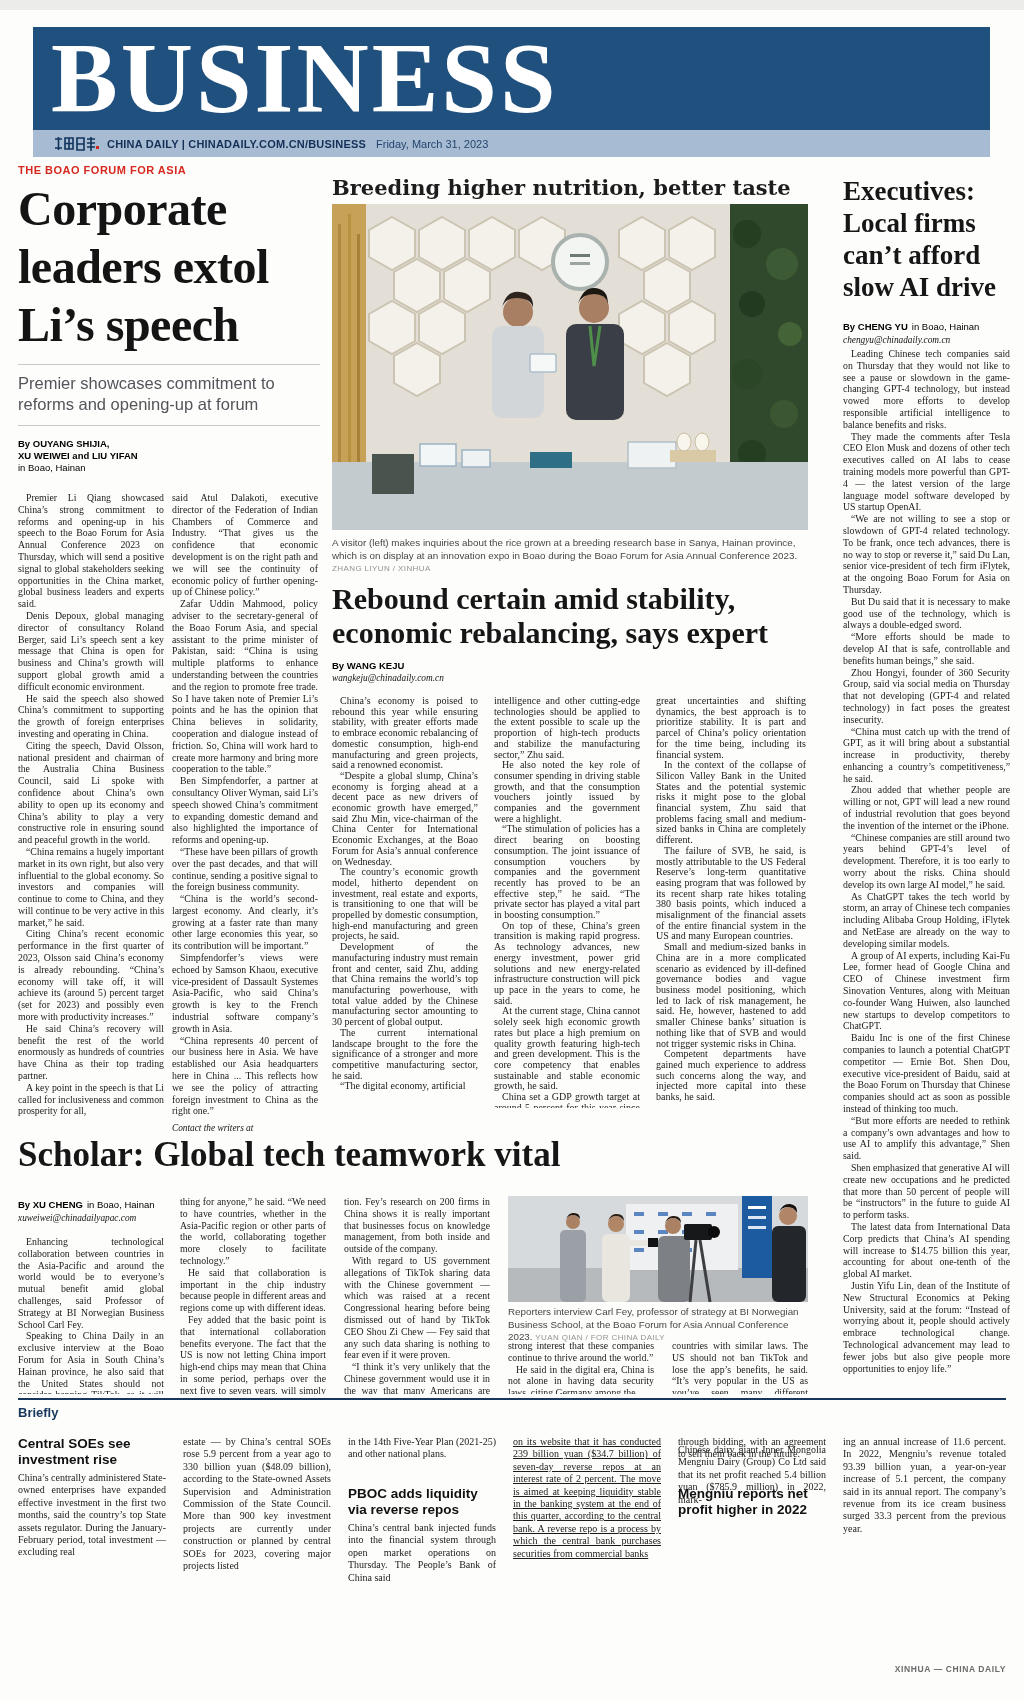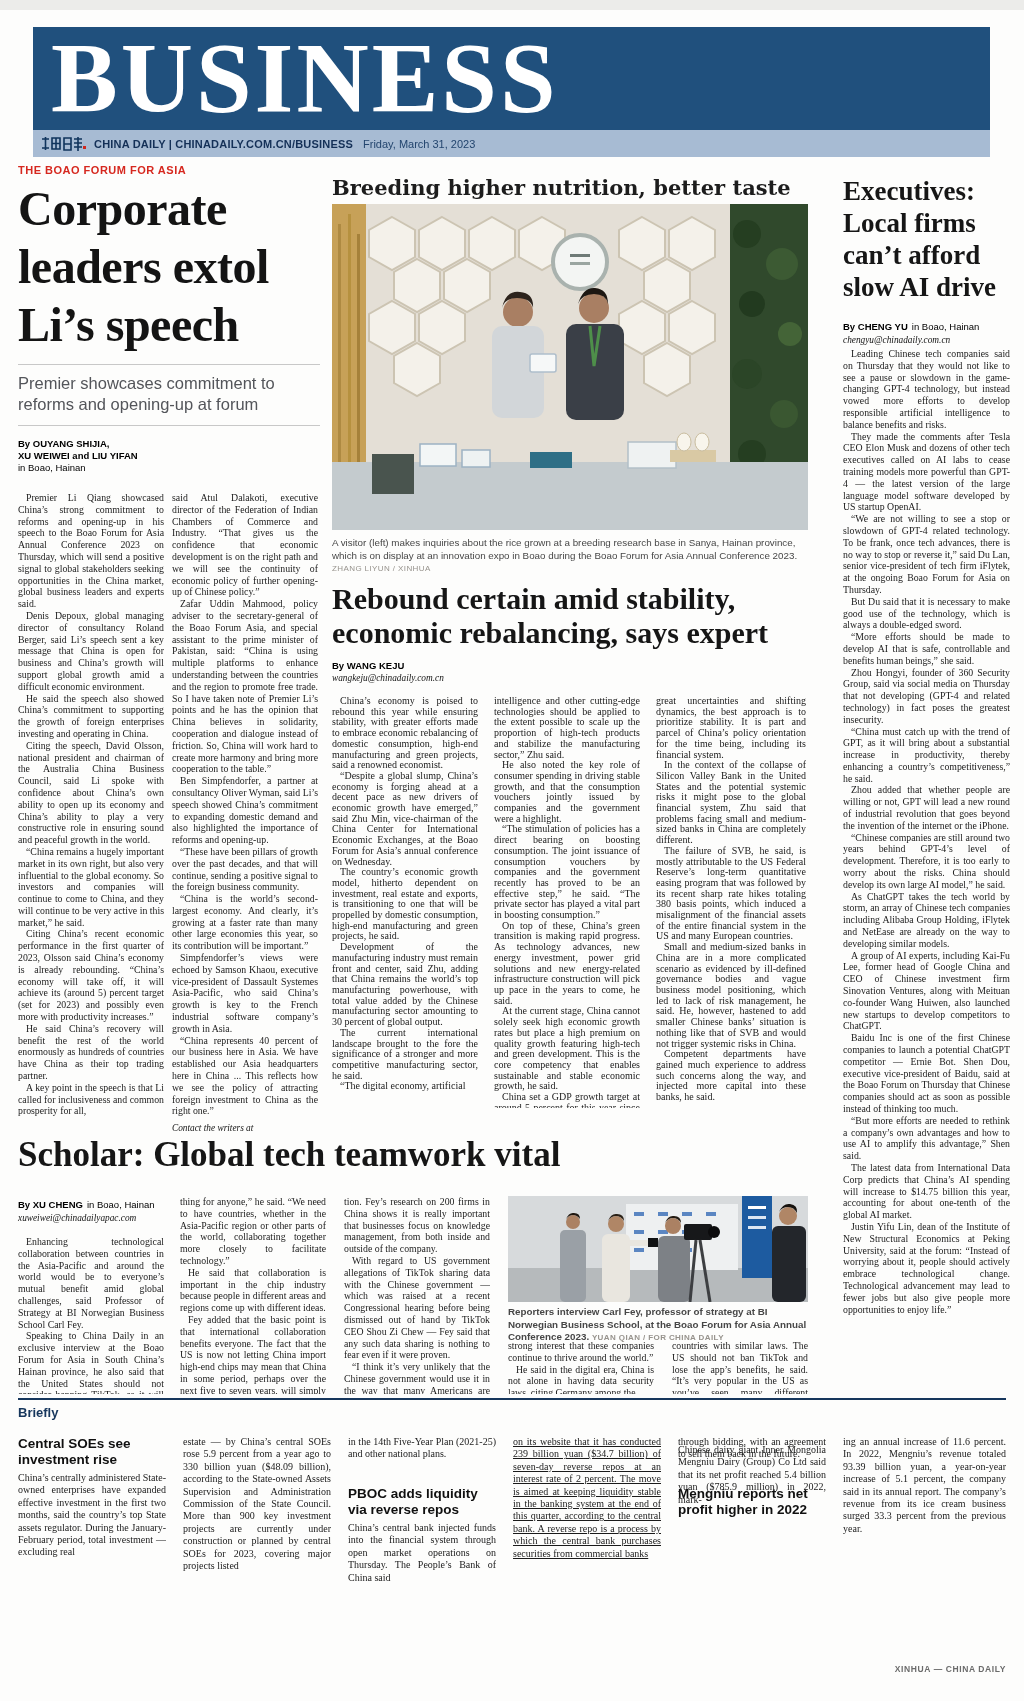--- a/index.html
+++ b/index.html
@@ -45,21 +45,21 @@
 </head>
 <body>
 
 <div class="page">
 
   <div class="abs top-edge" style="left:0;top:0;width:1024px;height:10px;"></div>
 
   <div class="abs banner" style="left:33px;top:27px;width:957px;height:103px;">
     <div class="banner-title">BUSINESS</div>
   </div>
-  <div class="abs strip" style="left:33px;top:130px;width:957px;height:27px;padding-left:7px;box-sizing:border-box;">
+  <div class="abs strip" style="left:33px;top:130px;width:957px;height:27px;padding-left:20px;box-sizing:border-box;">
     <svg width="46" height="16" viewBox="0 0 46 16">
       <g stroke="#10345c" stroke-width="1.6" fill="none">
         <path d="M2 3 h7 M5.5 1 v13 M2 12 h7"></path>
         <path d="M12 2 h8 v11 h-8 z M12 7.5 h8 M16 2 v11"></path>
         <path d="M24 2 h7 v12 h-7 z M24 8 h7"></path>
         <path d="M34 3 h8 M38 1 v14 M34 7 h8 M34 11 h8"></path>
       </g>
       <rect x="43" y="10" width="3" height="3" fill="#d0281e"></rect>
     </svg>
     <span class="strip-src">CHINA DAILY | CHINADAILY.COM.CN/BUSINESS</span>
@@ -218,20 +218,21 @@
       <p class="para">But Du said that it is necessary to make good use of the technology, which is always a double-edged sword.</p>
       <p class="para">“More efforts should be made to develop AI that is safe, controllable and benefits human beings,” she said.</p>
       <p class="para">Zhou Hongyi, founder of 360 Security Group, said via social media on Thursday that not developing (GPT-4 and related technology) in fact poses the greatest insecurity.</p>
       <p class="para">“China must catch up with the trend of GPT, as it will bring about a substantial increase in productivity, thereby enhancing a country’s competitiveness,” he said.</p>
       <p class="para">Zhou added that whether people are willing or not, GPT will lead a new round of industrial revolution that goes beyond the invention of the internet or the iPhone.</p>
       <p class="para">“Chinese companies are still around two years behind GPT-4’s level of development. Therefore, it is too early to worry about the risks. China should develop its own large AI model,” he said.</p>
       <p class="para">As ChatGPT takes the tech world by storm, an array of Chinese tech companies including Alibaba Group Holding, iFlytek and NetEase are already on the way to developing similar models.</p>
       <p class="para">A group of AI experts, including Kai-Fu Lee, former head of Google China and CEO of Chinese investment firm Sinovation Ventures, along with Meituan co-founder Wang Huiwen, also launched new startups to develop competitors to ChatGPT.</p>
       <p class="para">Baidu Inc is one of the first Chinese companies to launch a potential ChatGPT competitor — Ernie Bot. Shen Dou, executive vice-president of Baidu, said at the Boao Forum on Thursday that Chinese companies should act as soon as possible instead of thinking too much.</p>
       <p class="para">“But more efforts are needed to rethink a company’s own advantages and how to use AI to amplify this advantage,” Shen said.</p>
+      <p class="para">Shen emphasized that generative AI will create new occupations and he predicted that more than 50 percent of people will be “instructors” in the future to guide AI to perform tasks.</p>
       <p class="para">The latest data from International Data Corp predicts that China’s AI spending will increase to $14.75 billion this year, accounting for about one-tenth of the global AI market.</p>
       <p class="para">Justin Yifu Lin, dean of the Institute of New Structural Economics at Peking University, said at the forum: “Instead of worrying about it, people should actively embrace technological change. Technological advancement may lead to fewer jobs but also give people more opportunities to enjoy life.”</p>
     </div>
 
   <div class="abs headline-md" style="left:18px;top:1136px;width:640px;">Scholar: Global tech teamwork vital</div>
   <div class="abs" style="left:18px;top:1194px;width:160px;">
     <div>
       <span class="byline-name">By XU CHENG</span>
       <span class="byline-loc">in Boao, Hainan</span>
     </div>
@@ -293,21 +294,21 @@
         <path d="M100 25 q3 -8 9 -7 q7 0 7 7 q-3 -5 -8 -5 q-5 0 -8 5 Z" fill="#2b2117"></path>
         <rect x="94" y="38" width="28" height="68" rx="6" fill="#e9e6df"></rect>
         <rect x="120" y="44" width="22" height="6" rx="2" fill="#e9e6df"></rect>
         <rect x="140" y="42" width="10" height="9" fill="#111214"></rect>
       </g>
       <rect x="52" y="34" width="26" height="72" rx="5" fill="#9aa0a6"></rect>
       <circle cx="65" cy="26" r="7" fill="#ab8163"></circle>
       <path d="M58 23 q3 -7 8 -6 q6 0 6 6 q-3 -4 -7 -4 q-4 0 -7 4 Z" fill="#1f1811"></path>
     </svg>
   </div>
-  <div class="abs caption" style="left:508px;top:1306px;width:300px;font-weight:bold;">
+  <div class="abs caption" style="left:508px;top:1306px;width:300px;">
     <span>Reporters interview Carl Fey, professor of strategy at BI Norwegian Business School, at the Boao Forum for Asia Annual Conference 2023.</span>
     <span class="credit">YUAN QIAN / FOR CHINA DAILY</span>
   </div>
   <div class="abs body no-indent" style="left:508px;top:1340px;width:146px;height:54px;">
       <p class="para">strong interest that these companies continue to thrive around the world.”</p>
       <p class="para">He said in the digital era, China is not alone in having data security laws, citing Germany among the</p>
     </div>
   <div class="abs body no-indent" style="left:672px;top:1340px;width:136px;height:54px;">
       <p class="para">countries with similar laws. The US should not ban TikTok and lose the app’s benefits, he said. “It’s very popular in the US as you’ve seen many different businesses advertising how it’s been helping them”</p>
     </div>

